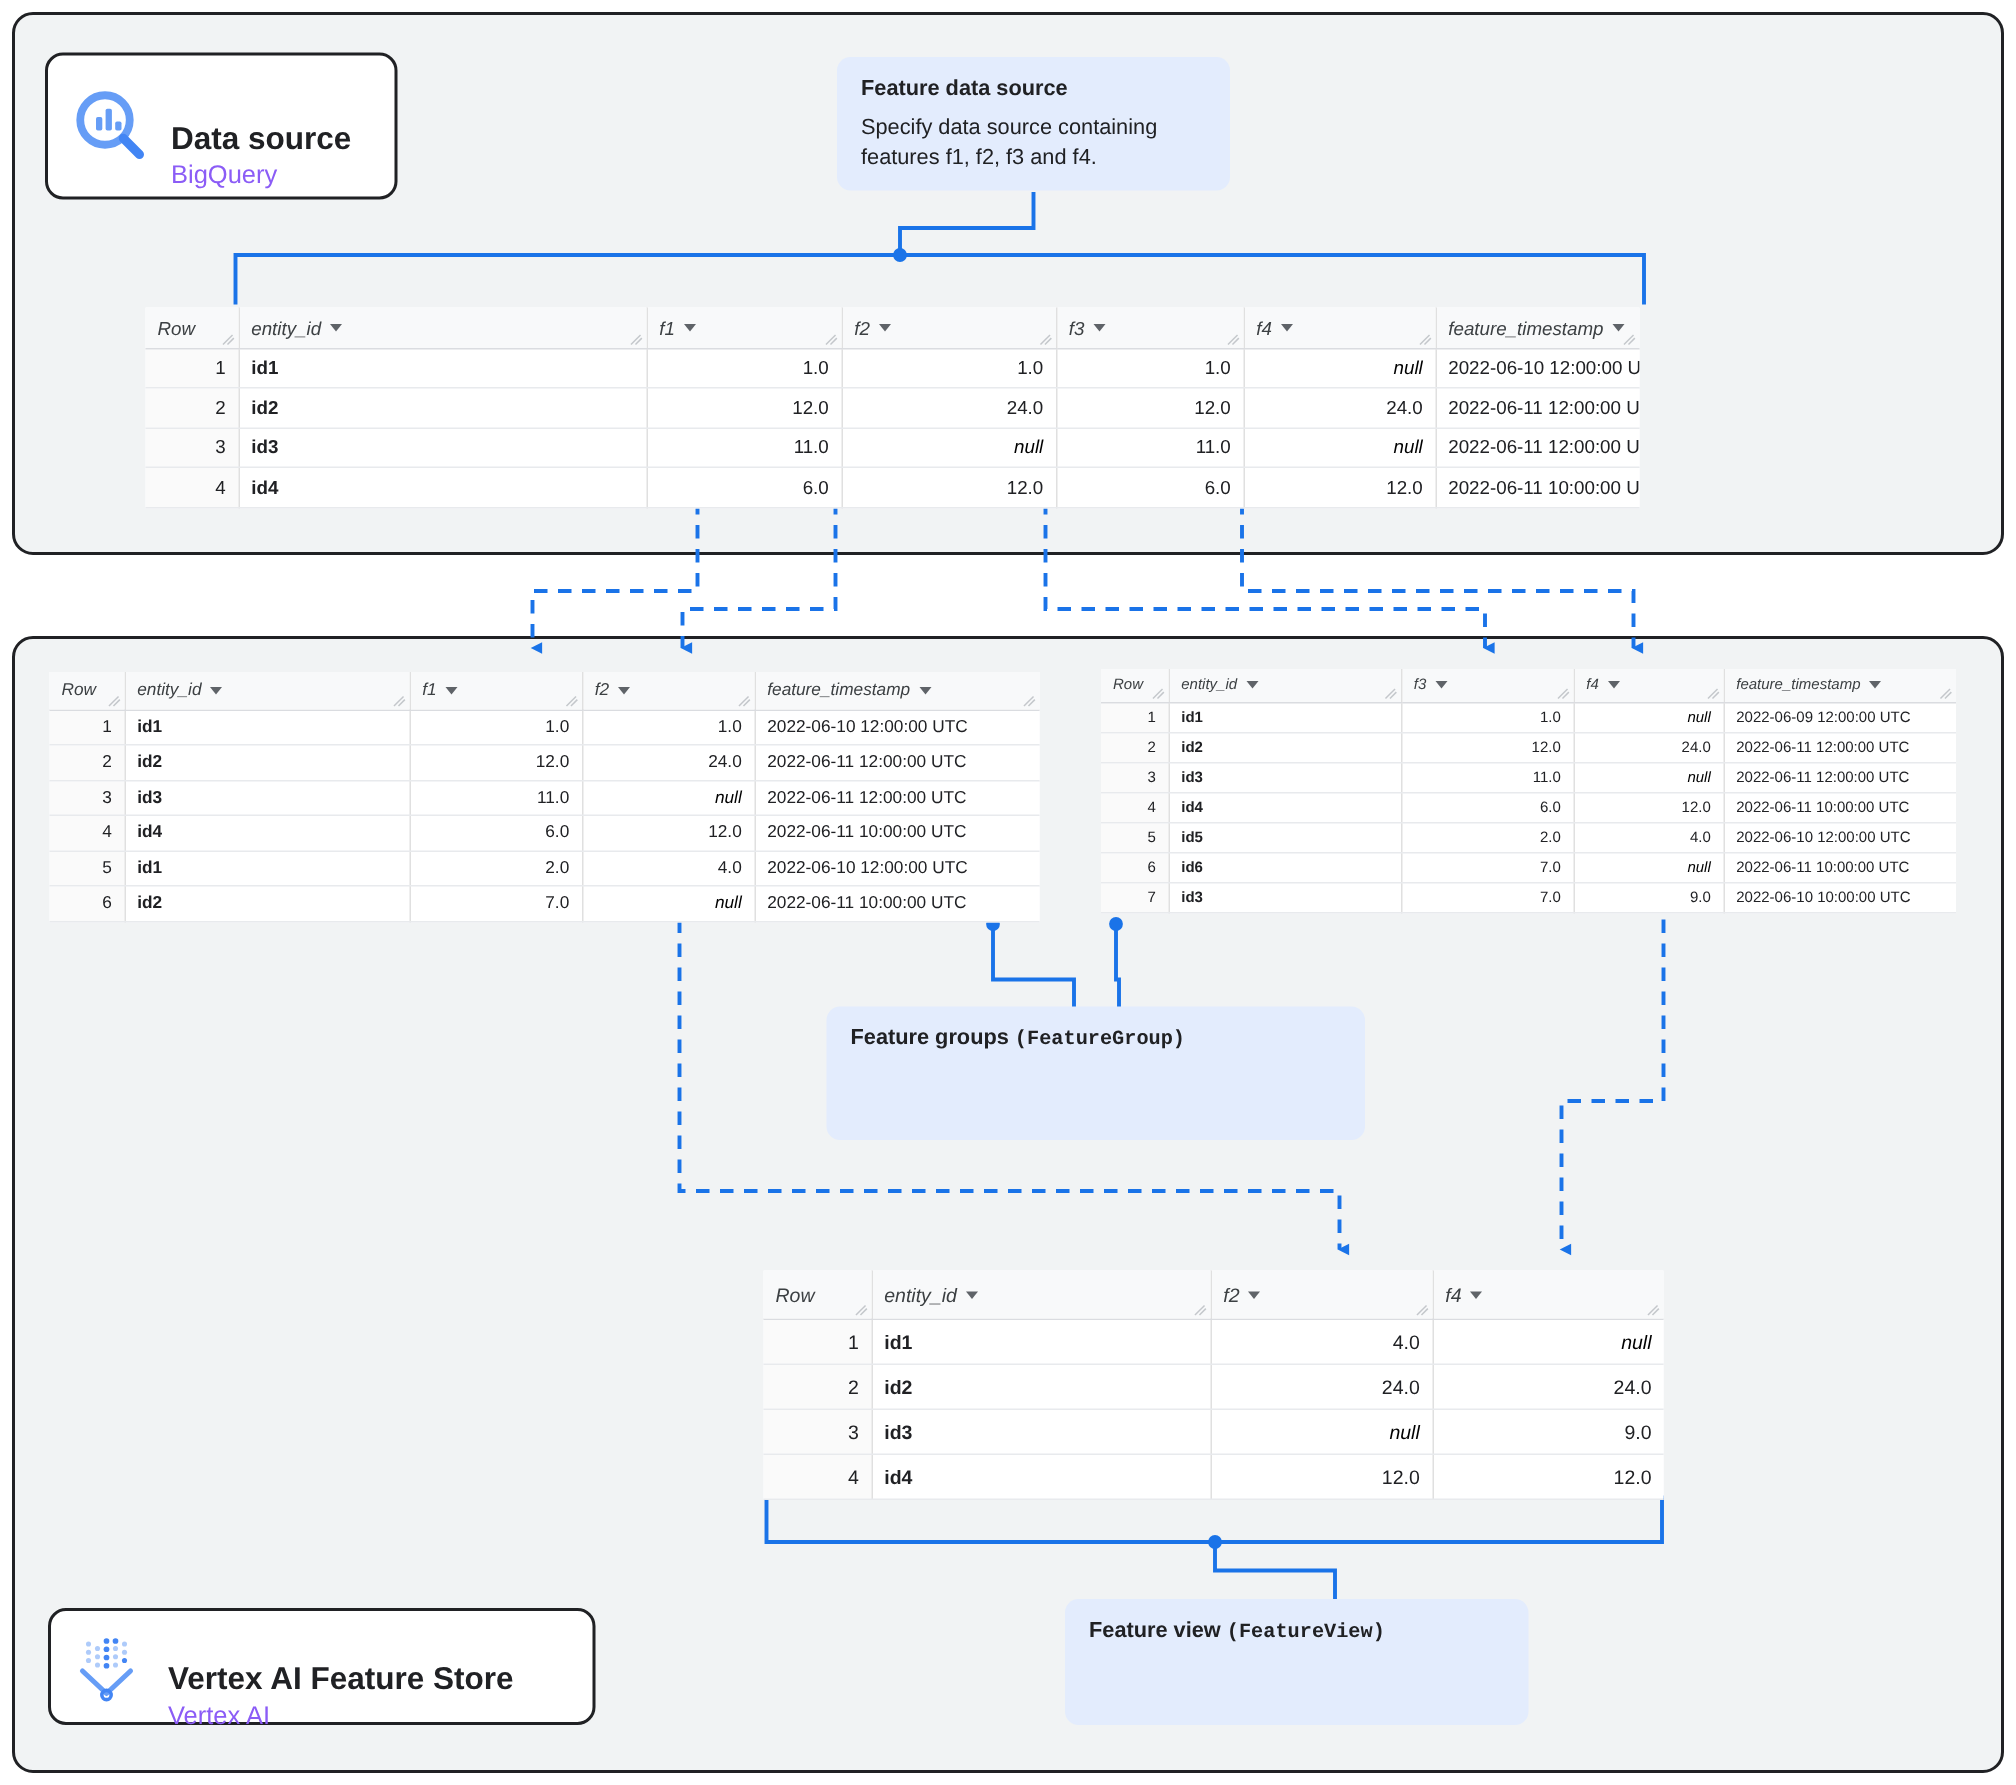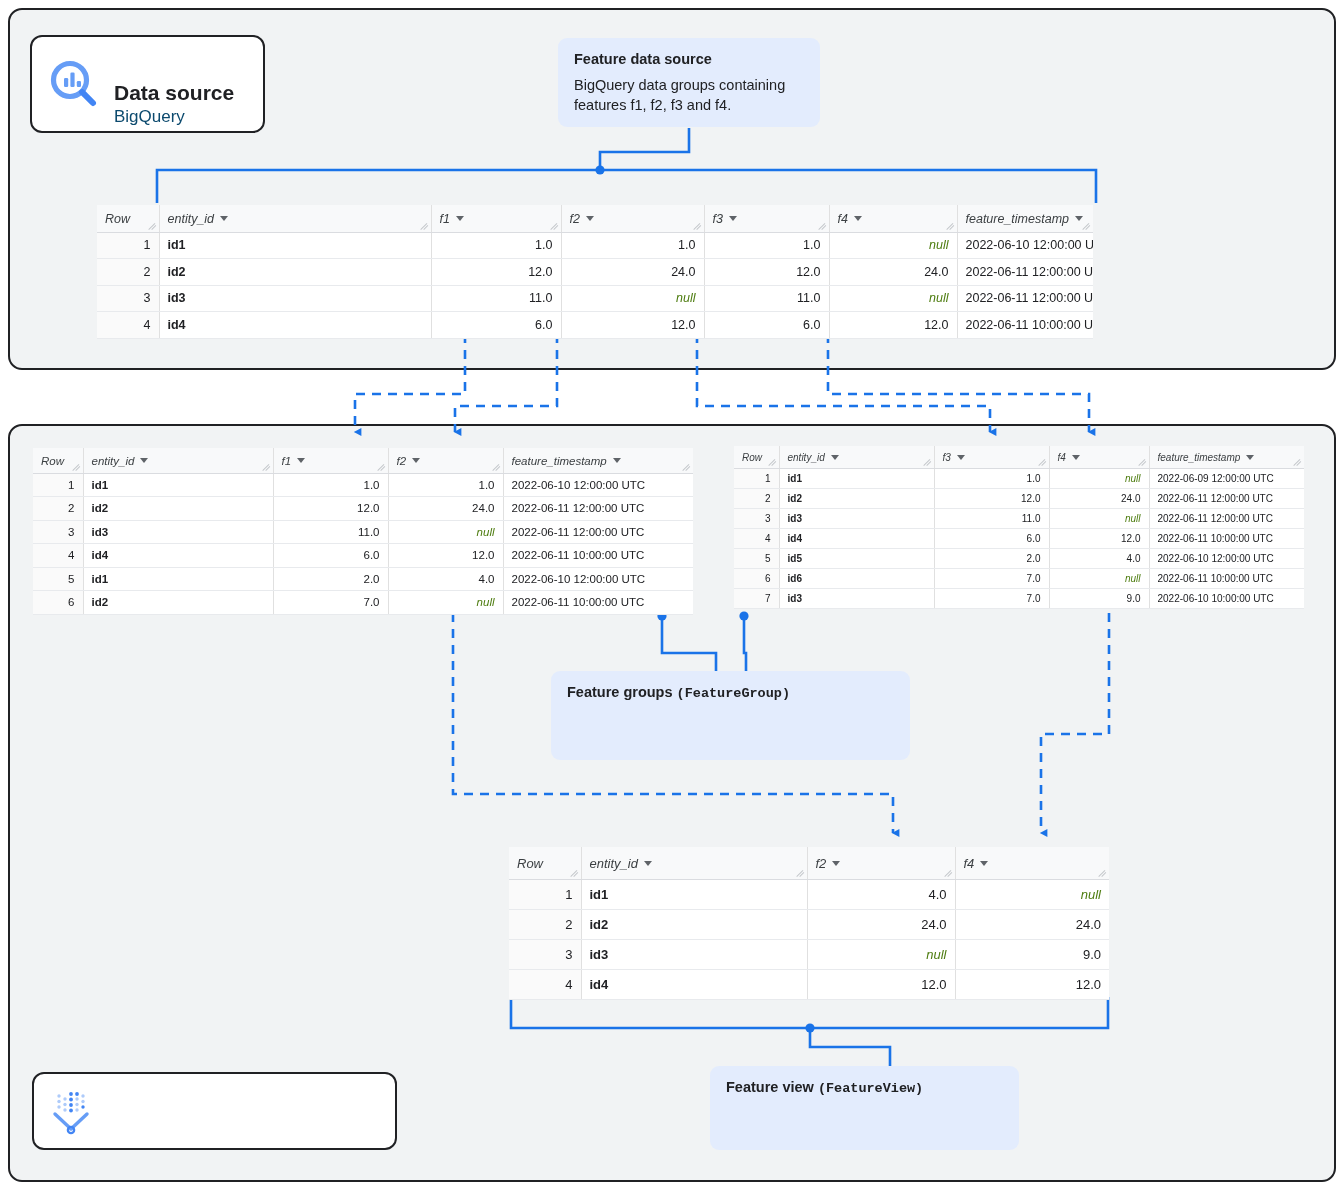--- a/index.html
+++ b/index.html
@@ -30,21 +30,21 @@
     border-radius:12px;
     box-sizing:border-box;
     display:flex;align-items:center;
     padding:0 16px;
     gap:14px;
   }
   #chip-bigquery{left:30px;top:35px;width:235px;height:98px;}
   #chip-vertex{left:32px;top:1072px;width:365px;height:78px;}
   .chip-text{display:flex;flex-direction:column;justify-content:center;}
   .chip-title{font-size:21px;font-weight:bold;color:#202124;line-height:1.2;margin-top:40px;}
-  .chip-sub{font-size:17px;color:#0c4a6e;line-height:1.3;}
+  .chip-sub{font-size:17px;color:#8b5cf6;line-height:1.3;}
   .chip-icon{flex:0 0 auto;display:flex;align-items:center;justify-content:center;}
 
   
   .callout{
     position:absolute;
     background:#e3ecfd;
     border-radius:9px;
     box-sizing:border-box;
     padding:12px 16px 14px 16px;
   }
@@ -83,21 +83,21 @@
     font-weight:normal;
     color:#3c4043;
     text-align:left;
     position:relative;
     border-bottom:1px solid #dadce0;
     vertical-align:middle;
   }
   .tbl .cell-row{text-align:right;color:#202124;}
   .tbl .cell-id{font-weight:bold;color:#202124;}
   .tbl .cell-num{text-align:right;}
-  .tbl .cell-null{text-align:right;font-style:italic;color:#4d7c0f;}
+  .tbl .cell-null{text-align:right;font-style:italic;color:#000000;}
   .tbl .cell-ts{color:#202124;}
   .tbl tbody tr:nth-child(odd) td{background:#ffffff;}
   .tbl tbody tr:nth-child(even) td{background:#ffffff;}
   .tbl tbody tr td:first-child{background:#fafafa;}
   .hdr-lbl{display:inline-block;vertical-align:middle;font-style:italic;}
   .caret{
     display:inline-block;vertical-align:middle;margin-left:6px;
     width:0;height:0;border-left:4px solid transparent;border-right:4px solid transparent;
     border-top:5px solid #5f6368;
   }
@@ -206,27 +206,31 @@
           <circle cx="21" cy="12.5" r="1.9"></circle>
         <circle cx="21" cy="18" r="1.9"></circle>
           <circle cx="21" cy="23.5" r="1.9"></circle>
         <circle cx="27" cy="7" r="1.9"></circle>
           <circle cx="33" cy="20" r="1.7"></circle>
       </g>
       <path d="M5,27 L21,42 L37,27" fill="none" stroke="#669df6" stroke-width="3.4" stroke-linejoin="round" stroke-linecap="round"></path>
       <circle cx="21" cy="43" r="3.1" fill="none" stroke="#4285f4" stroke-width="2.4"></circle>
     </svg>
   </span>
+  <span class="chip-text">
+    <span class="chip-title">Vertex AI Feature Store</span>
+    <span class="chip-sub">Vertex AI</span>
+  </span>
 </div>
 
 <div class="callout" id="callout-fds">
   <div class="callout-title">
     <span>Feature data source</span>
   </div>
-  <div class="callout-body">BigQuery data groups containing features f1, f2, f3 and f4.</div>
+  <div class="callout-body">Specify data source containing features f1, f2, f3 and f4.</div>
 </div>
 
 <div class="callout" id="callout-fg">
   <div class="callout-title">
     <span>Feature groups</span>
     <span class="mono">(FeatureGroup)</span>
   </div>
 </div>
 
 <div class="callout" id="callout-fv">

